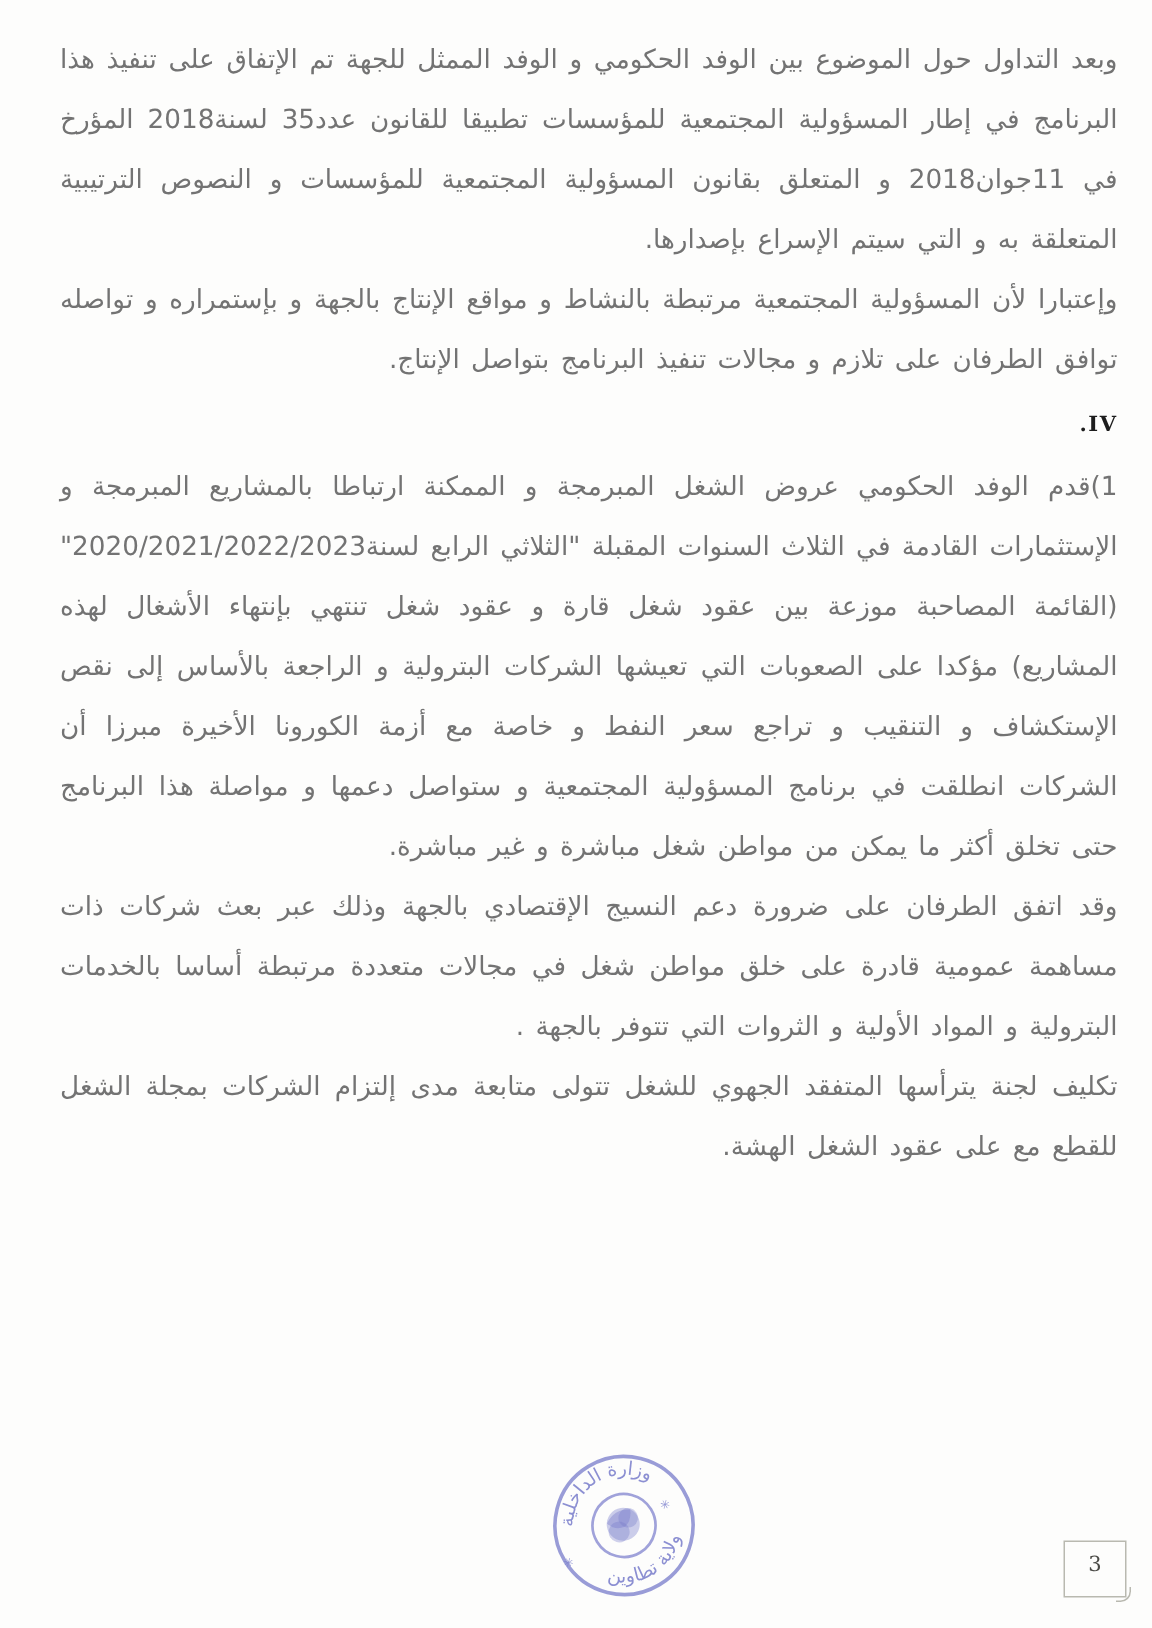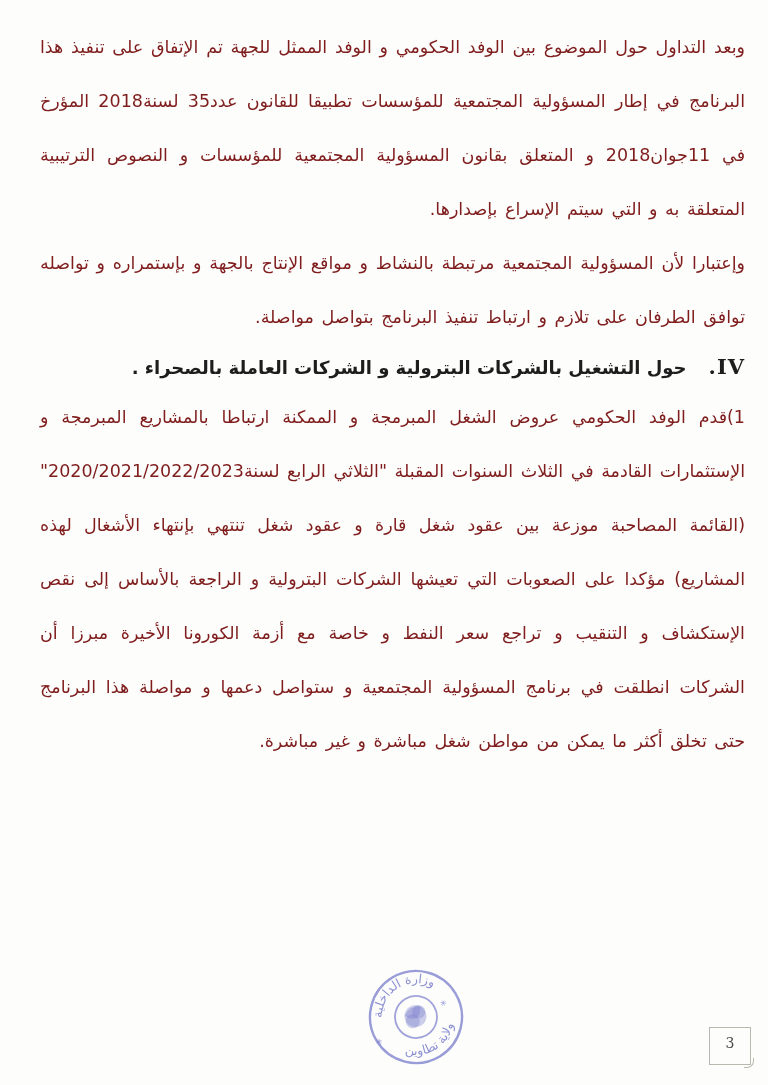--- a/index.html
+++ b/index.html
@@ -13,37 +13,37 @@
   }
   .page{
     position:absolute;inset:0;
     padding:20px 23px 0 40px;
     box-sizing:border-box;
     direction:rtl;
   }
   p.doc{
     margin:0;
     font-size:17.5px;
-    line-height:54px;
+    line-height:40px;
     text-align:justify;
     word-spacing:2px;
-    color:#7f1d1d;
+    color:#737373;
   }
   .heading{
     margin:3px 0 2px 0;
     font-size:18px;
     line-height:40px;
     font-weight:700;
     color:#1d1d1d;
     display:flex;
     align-items:baseline;
   }
   .hnum{
     font-family:"DejaVu Serif",serif;
-    font-size:21px;
+    font-size:14px;
     margin-inline-end:22px;
     letter-spacing:1px;
   }
   .stamp-wrap{
     position:absolute;
     left:355px;top:956px;
     width:122px;height:122px;
     transform:rotate(-31deg);
     opacity:.82;
     pointer-events:none;
@@ -74,31 +74,32 @@
     font-family:"DejaVu Serif",serif;
   }
 </style>
 </head>
 <body>
 
 <div class="page">
 
   <p class="doc">وبعد التداول حول الموضوع بين الوفد الحكومي و الوفد الممثل للجهة تم الإتفاق على تنفيذ هذا البرنامج في إطار المسؤولية المجتمعية للمؤسسات تطبيقا للقانون عدد35 لسنة2018 المؤرخ في 11جوان2018 و المتعلق بقانون المسؤولية المجتمعية للمؤسسات و النصوص الترتيبية المتعلقة به و التي سيتم الإسراع بإصدارها.</p>
 
-  <p class="doc">وإعتبارا لأن المسؤولية المجتمعية مرتبطة بالنشاط و مواقع الإنتاج بالجهة و بإستمراره و تواصله توافق الطرفان على تلازم و ارتباط تنفيذ البرنامج بتواصل مواصلة.</p>
+  <p class="doc">وإعتبارا لأن المسؤولية المجتمعية مرتبطة بالنشاط و مواقع الإنتاج بالجهة و بإستمراره و تواصله توافق الطرفان على تلازم و مجالات تنفيذ البرنامج بتواصل الإنتاج.</p>
 
   <div class="heading">
     <span class="hnum">IV.</span>
-    <span class="htext">حول التشغيل بالشركات البترولية و الشركات العاملة بالصحراء .</span>
   </div>
 
   <p class="doc">1)قدم الوفد الحكومي عروض الشغل المبرمجة و الممكنة ارتباطا بالمشاريع المبرمجة و الإستثمارات القادمة في الثلاث السنوات المقبلة "الثلاثي الرابع لسنة2020/2021/2022/2023"(القائمة المصاحبة موزعة بين عقود شغل قارة و عقود شغل تنتهي بإنتهاء الأشغال لهذه المشاريع) مؤكدا على الصعوبات التي تعيشها الشركات البترولية و الراجعة بالأساس إلى نقص الإستكشاف و التنقيب و تراجع سعر النفط و خاصة مع أزمة الكورونا الأخيرة مبرزا أن الشركات انطلقت في برنامج المسؤولية المجتمعية و ستواصل دعمها و مواصلة هذا البرنامج حتى تخلق أكثر ما يمكن من مواطن شغل مباشرة و غير مباشرة.</p>
 
+  <p class="doc">وقد اتفق الطرفان على ضرورة دعم النسيج الإقتصادي بالجهة وذلك عبر بعث شركات ذات مساهمة عمومية قادرة على خلق مواطن شغل في مجالات متعددة مرتبطة أساسا بالخدمات البترولية و المواد الأولية و الثروات التي تتوفر بالجهة .</p>
 
 
+  <p class="doc">تكليف لجنة يترأسها المتفقد الجهوي للشغل تتولى متابعة مدى إلتزام الشركات بمجلة الشغل للقطع مع على عقود الشغل الهشة.</p>
 
 
   <div class="stamp-wrap">
     <svg width="122" height="122" viewBox="0 0 122 122">
       <g fill="none" stroke="#5b60c0">
         <circle cx="61" cy="61" r="46" stroke-width="2.4" opacity="0.75"></circle>
         <circle cx="61" cy="61" r="21" stroke-width="1.8" opacity="0.7"></circle>
       </g>
 
       <g fill="#5b60c0" stroke="none">

